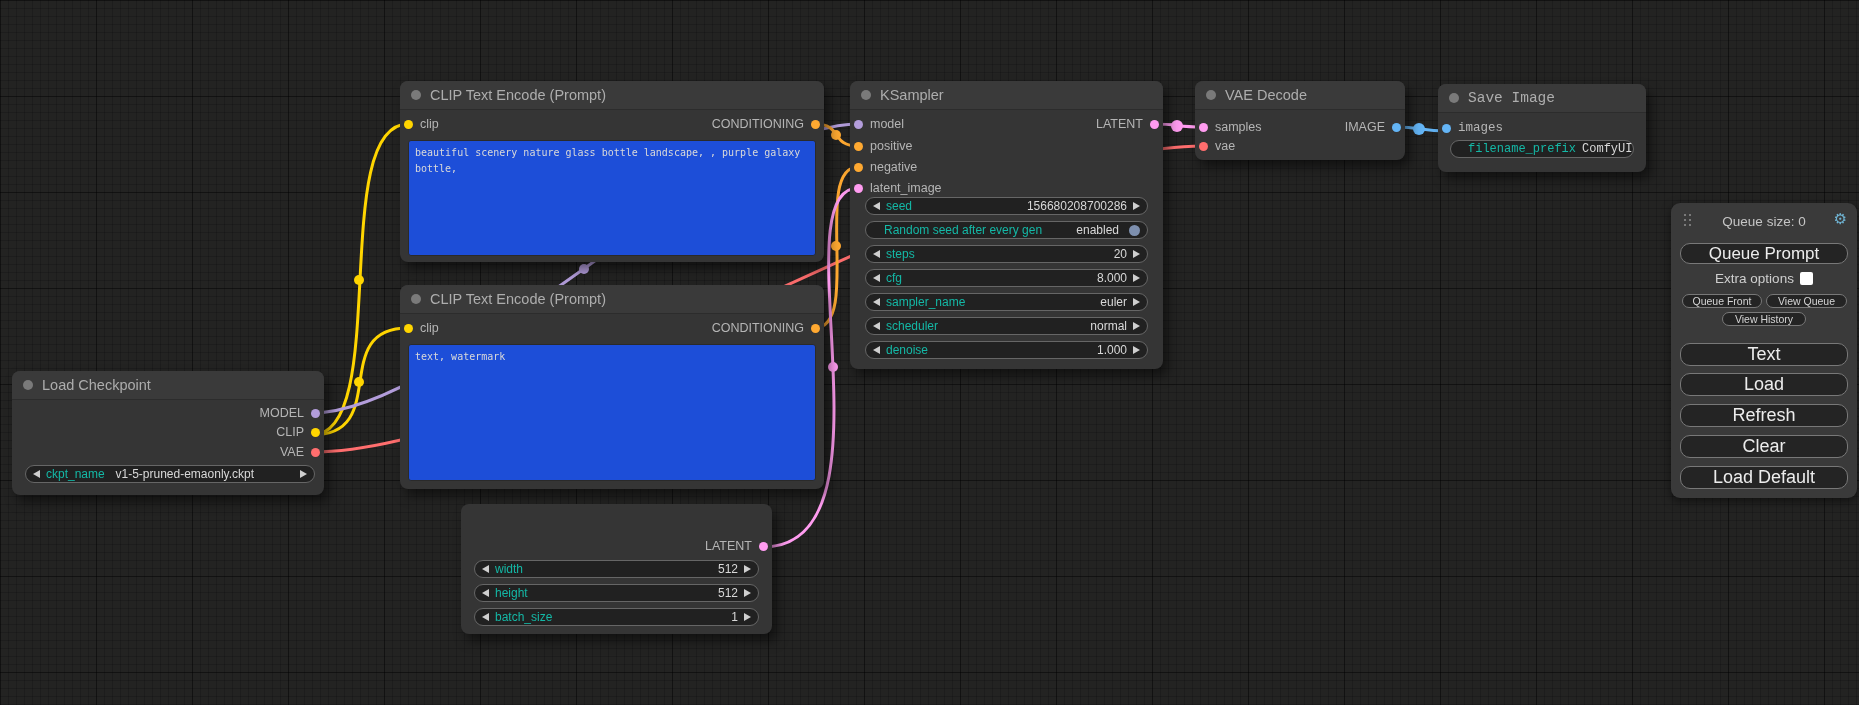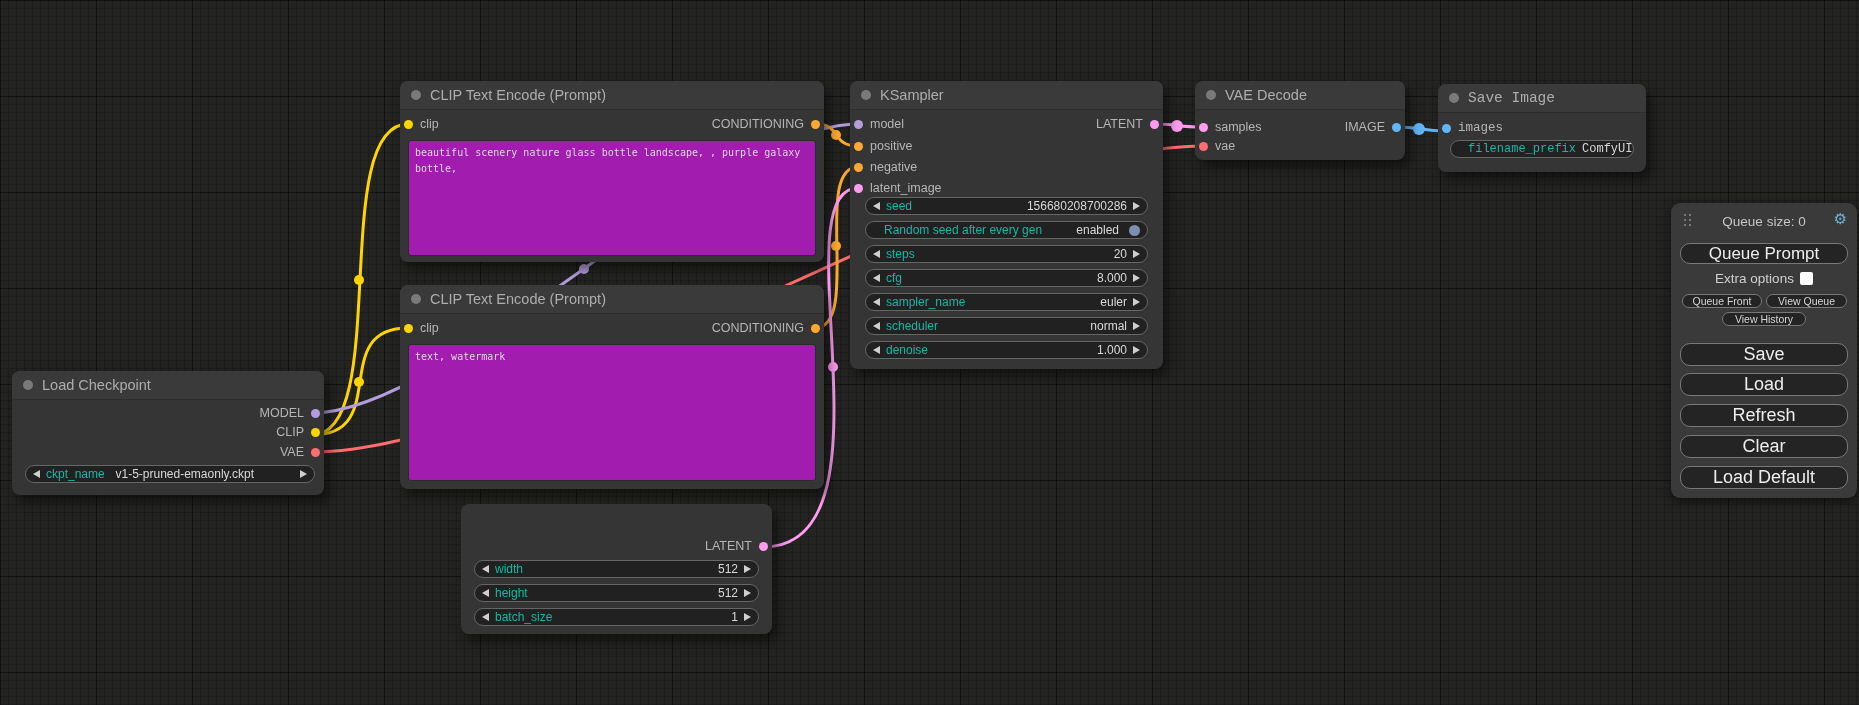--- a/index.html
+++ b/index.html
@@ -25,21 +25,21 @@
     gap:9px;padding-left:11px;border-bottom:1px solid #2c2c2c;border-radius:8px 8px 0 0;
     background:#3a3a3a;
   }
   .title-dot{width:10px;height:10px;border-radius:50%;flex:0 0 auto;}
   .node-title{font-size:14.5px;color:#adadad;white-space:nowrap;}
   .slot{position:absolute;display:flex;align-items:center;gap:7px;height:18px;font-size:12.5px;color:#b5b5b5;white-space:nowrap;}
   .slot.in{left:4px;}
   .slot.out{right:4px;flex-direction:row-reverse;}
   .dot{width:9px;height:9px;border-radius:50%;flex:0 0 auto;}
   .prompt-text{
-    position:absolute;left:8px;right:8px;background:#a21caf;border:1px solid #2a2a2a;border-radius:3px;
+    position:absolute;left:8px;right:8px;background:#1d4ed8;border:1px solid #2a2a2a;border-radius:3px;
     font-family:"DejaVu Sans Mono",monospace;font-size:10px;line-height:1.55;color:#d9d9d9;
     padding:4px 6px;white-space:pre-wrap;word-break:break-word;overflow:hidden;box-sizing:border-box;
   }
   .widget{
     position:absolute;height:18px;background:#212121;border:1px solid #666;border-radius:10px;
     display:flex;align-items:center;padding:0 7px;box-sizing:border-box;font-size:12px;gap:6px;
   }
   .wlabel{color:#14b8a6;white-space:nowrap;}
   .wvalue{margin-left:auto;color:#d8d8d8;white-space:nowrap;}
   .tri-l{width:0;height:0;border-top:4.5px solid transparent;border-bottom:4.5px solid transparent;border-right:7px solid #cfcfcf;flex:0 0 auto;}
@@ -285,20 +285,20 @@
     <div class="qsize">Queue size: 0</div>
     <div class="gear" style="color: rgb(111, 179, 210);">⚙</div>
     <div class="qp-btn big" style="left:9px;top:40px;width:168px;height:21px;font-size:17px;">Queue Prompt</div>
     <div class="extra-row">
       <span>Extra options</span>
       <span class="checkbox"></span>
     </div>
     <div class="qp-btn small" style="left:11px;top:91px;width:80px;height:14px;">Queue Front</div>
     <div class="qp-btn small" style="left:95px;top:91px;width:81px;height:14px;">View Queue</div>
     <div class="qp-btn small" style="left:51px;top:109px;width:84px;height:14px;">View History</div>
-    <div class="qp-btn big" style="left:9px;top:140px;width:168px;height:23px;">Save</div>
+    <div class="qp-btn big" style="left:9px;top:140px;width:168px;height:23px;">Text</div>
     <div class="qp-btn big" style="left:9px;top:170px;width:168px;height:23px;">Load</div>
     <div class="qp-btn big" style="left:9px;top:201px;width:168px;height:23px;">Refresh</div>
     <div class="qp-btn big" style="left:9px;top:232px;width:168px;height:23px;">Clear</div>
     <div class="qp-btn big" style="left:9px;top:263px;width:168px;height:23px;">Load Default</div>
   </div>
 
 </div>
 
 </body></html>

